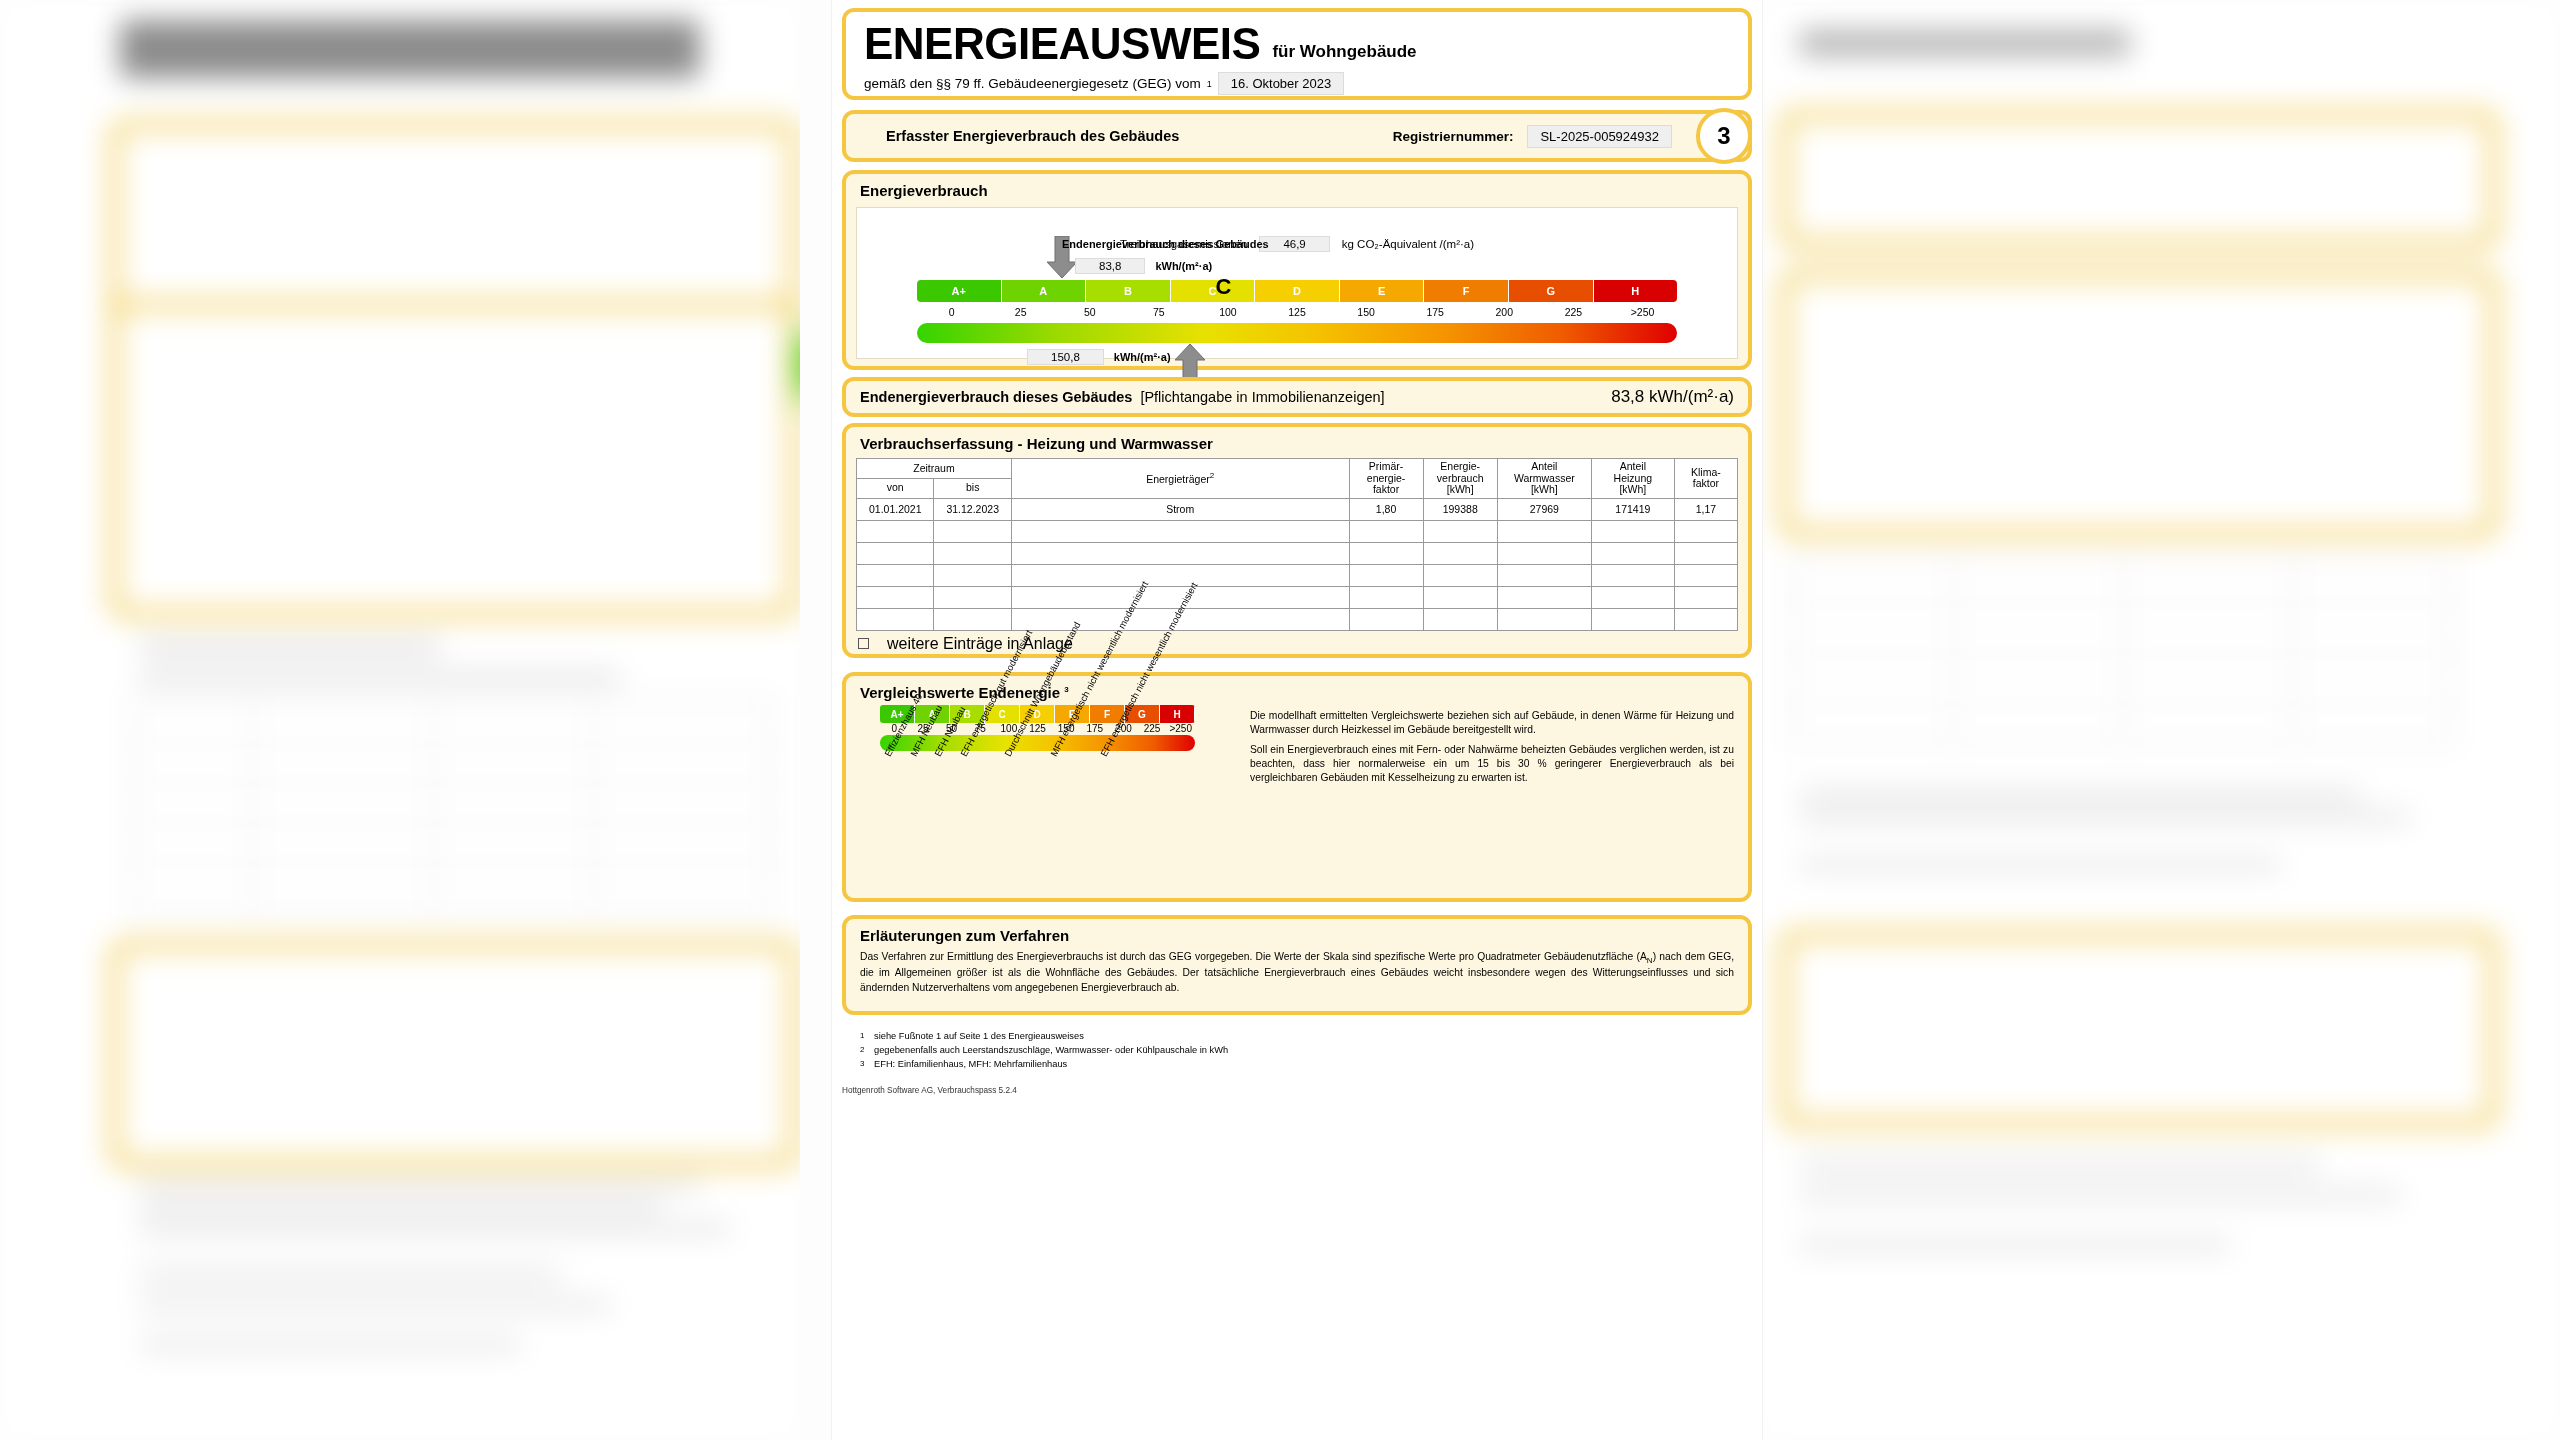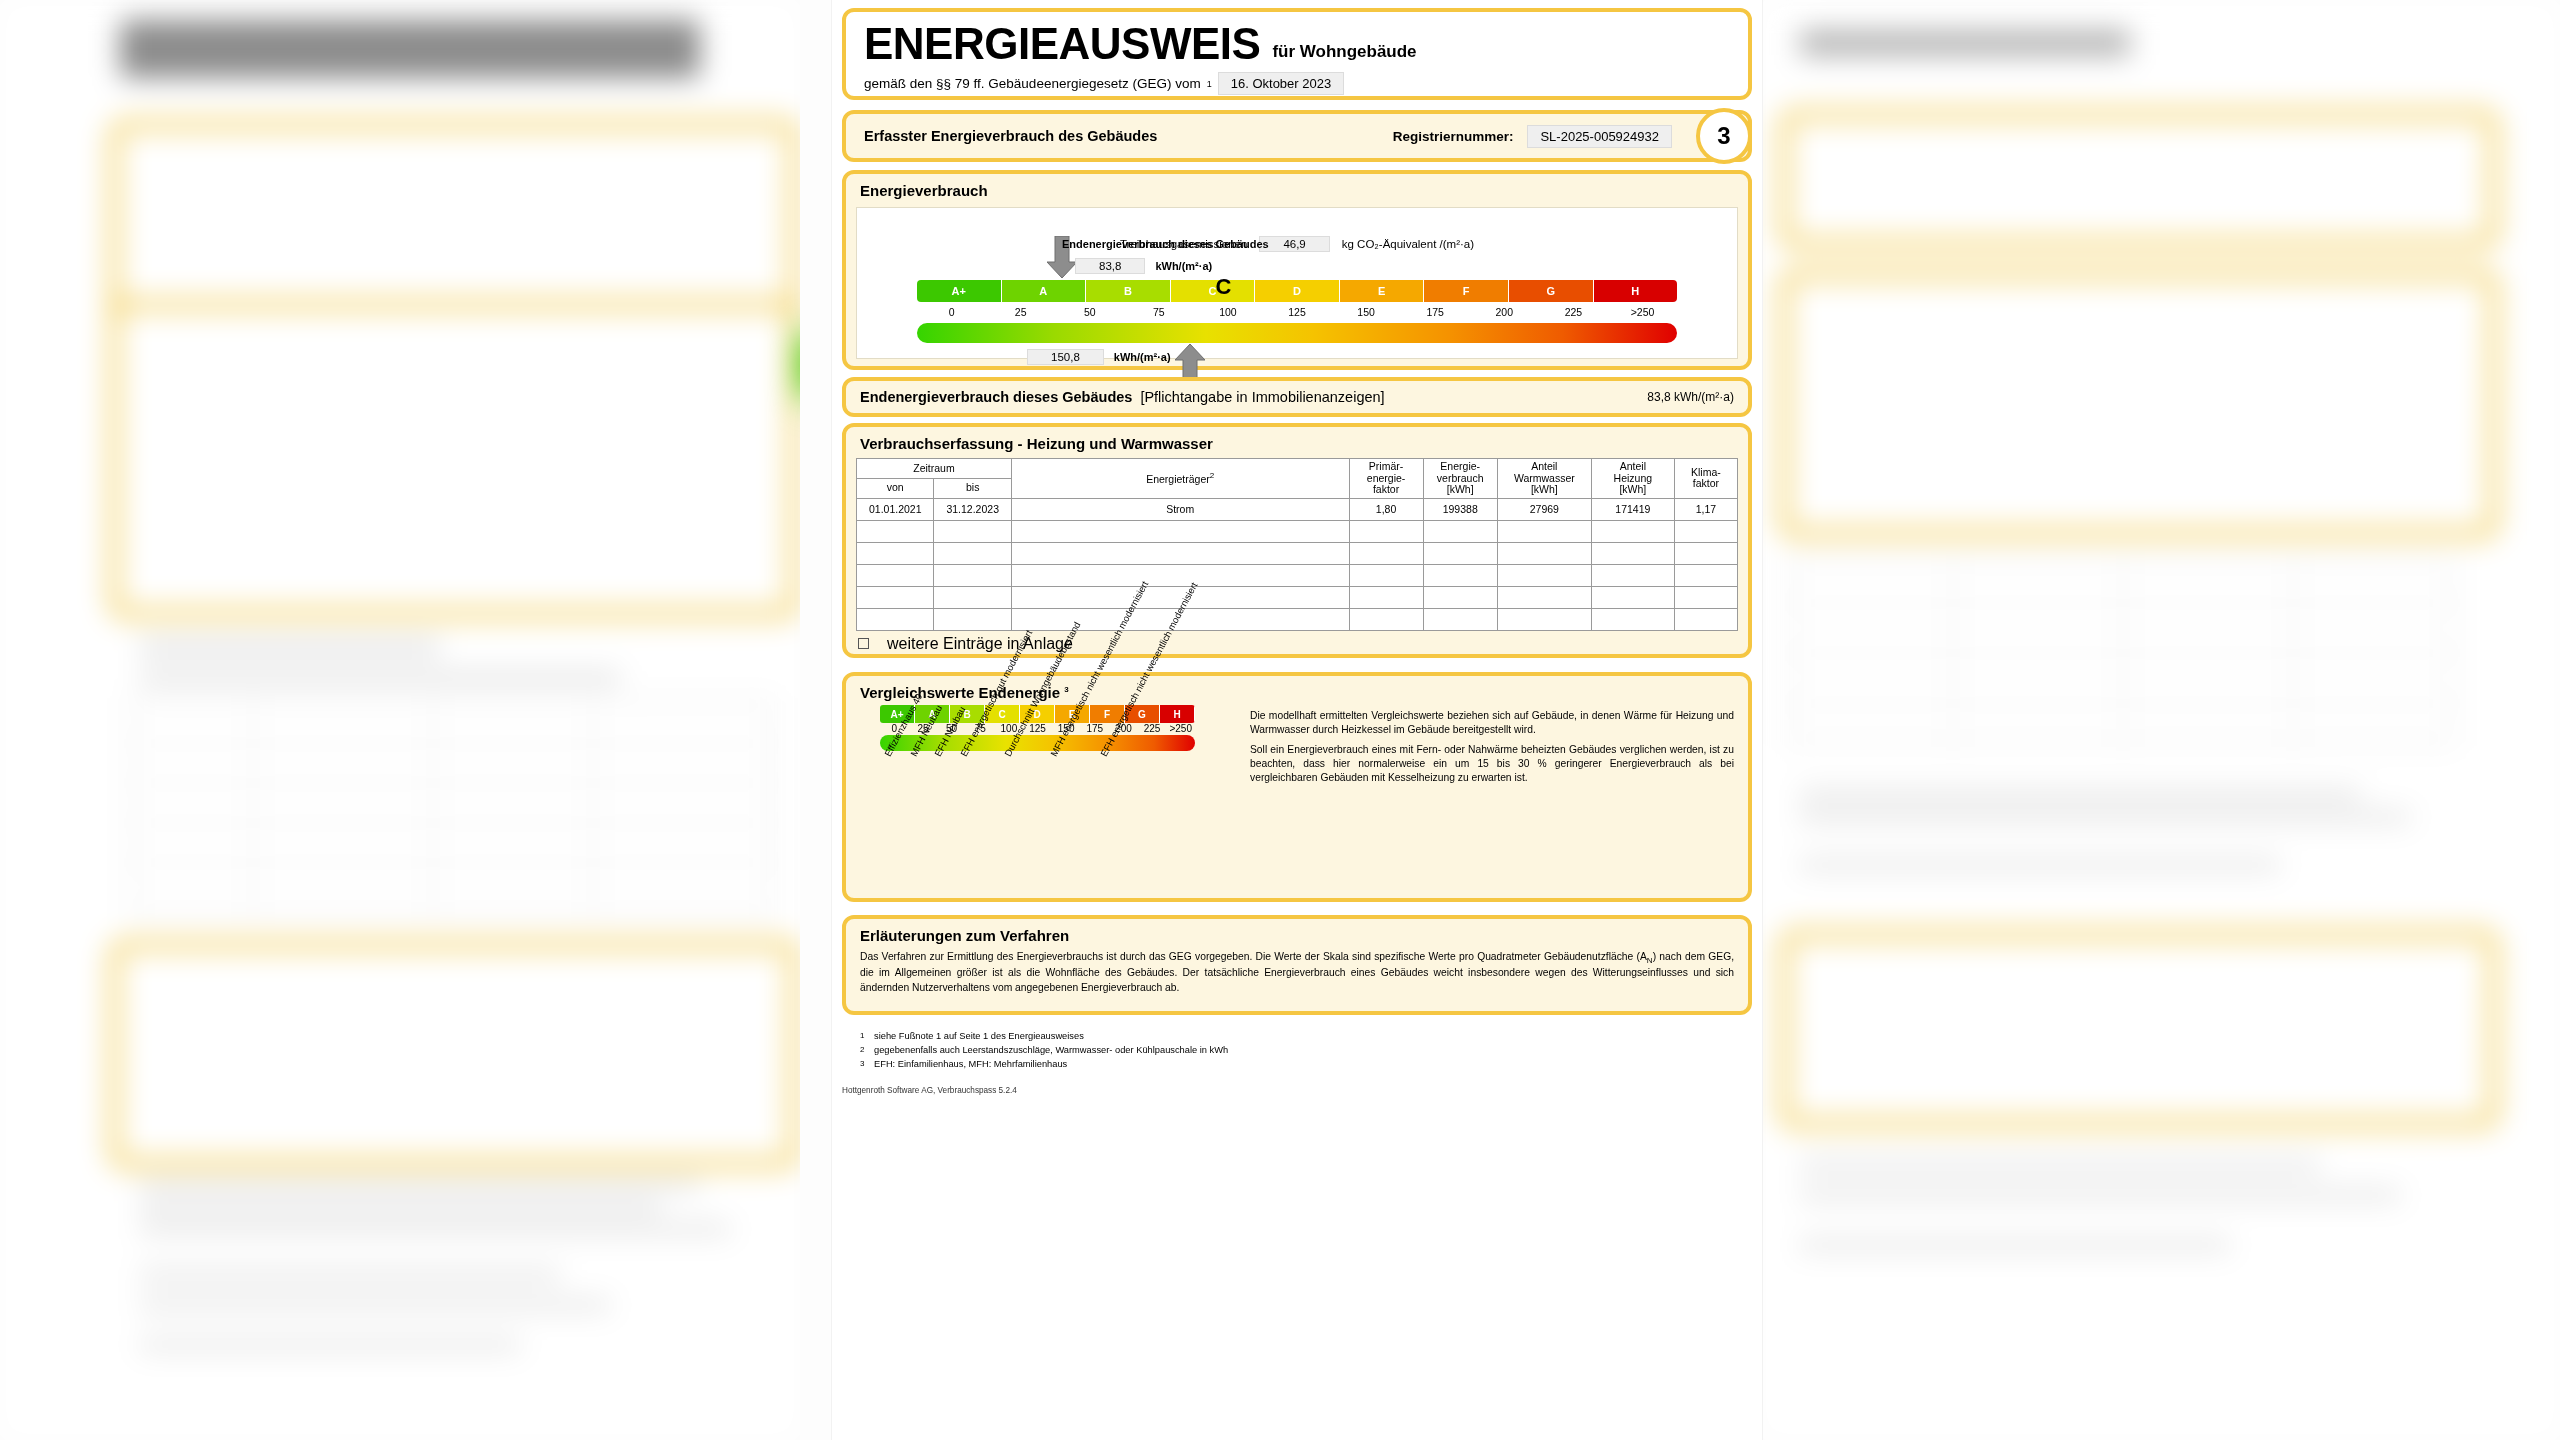--- a/index.html
+++ b/index.html
@@ -33,21 +33,21 @@
   .panel.tint{background:#fdf6e0;}
 
   .hdr-title-row{display:flex;align-items:flex-end;gap:12px;padding:10px 18px 0 18px;}
   .big-title{font-size:44px;font-weight:bold;letter-spacing:-0.5px;line-height:1;}
   .sub-title{font-size:17px;font-weight:bold;padding-bottom:4px;}
   .law-row{display:flex;align-items:center;gap:6px;padding:6px 18px 10px 18px;font-size:13.5px;}
   .law-row .sup{font-size:9px;vertical-align:super;}
   .val-box{background:#efefef;border:1px solid #dcdcdc;padding:3px 12px;font-size:13px;}
 
   .reg-row{display:flex;align-items:center;padding:0 18px;height:100%;gap:14px;}
-  .reg-label{font-size:14.5px;font-weight:bold;}
+  .reg-label{font-size:14.5px;font-weight:bold;margin-left:22px;}
   .reg-spacer{flex:1;}
   .reg-name{font-size:13.5px;font-weight:bold;}
   .badge{position:absolute;right:-4px;top:50%;transform:translateY(-50%);
          width:48px;height:48px;border-radius:50%;border:4px solid #f5c642;background:#fff;
          display:flex;align-items:center;justify-content:center;font-size:24px;font-weight:bold;}
 
   .sect-title{font-size:15px;font-weight:bold;padding:8px 14px 4px 14px;}
   .inner-white{background:#fff;border:1px solid #e2dcc6;margin:4px 10px 10px 10px;}
 
   .ghg-row{display:flex;justify-content:center;align-items:center;gap:12px;font-size:11.5px;padding:8px 0 2px 0;margin-top:20px;}
@@ -60,21 +60,21 @@
 
   .ticks{position:absolute;left:60px;right:60px;display:flex;font-size:10.5px;}
   .ticks span{flex:1;text-align:center;}
 
   .gradbar{position:absolute;left:60px;right:60px;height:20px;border-radius:10px;
            background:linear-gradient(90deg,#35d400 0%,#9ada00 18%,#e8e100 38%,#f5c300 52%,#f59200 70%,#ef5b00 85%,#e00000 100%);}
   .classC{position:absolute;font-size:22px;font-weight:bold;color:#000;}
 
   .pflicht{display:flex;align-items:center;gap:8px;padding:0 14px;height:100%;font-size:14.5px;}
   .pflicht .b{font-weight:bold;}
-  .pflicht .r{margin-left:auto;font-size:12px;}
+  .pflicht .r{margin-left:auto;font-size:17px;}
 
   table.vt{border-collapse:collapse;width:100%;font-size:10.5px;background:#fff;}
   table.vt th,table.vt td{border:1px solid #9a9a9a;text-align:center;}
   table.vt th{font-weight:normal;padding:2px 2px;line-height:1.1;}
   table.vt td{height:19px;margin-left:44px;}
   .chk-row{display:flex;align-items:center;gap:18px;font-size:16px;padding:4px 0 0 2px;}
   .chk{width:9px;height:9px;border:1px solid #555;display:inline-block;}
 
   .vg-band{position:relative;width:315px;height:18px;border-radius:3px;display:flex;overflow:hidden;margin-left:20px;}
   .vg-band span{flex:1;display:flex;align-items:center;justify-content:center;color:#fff;font-size:10px;font-weight:bold;border-right:1px solid #fff;}

